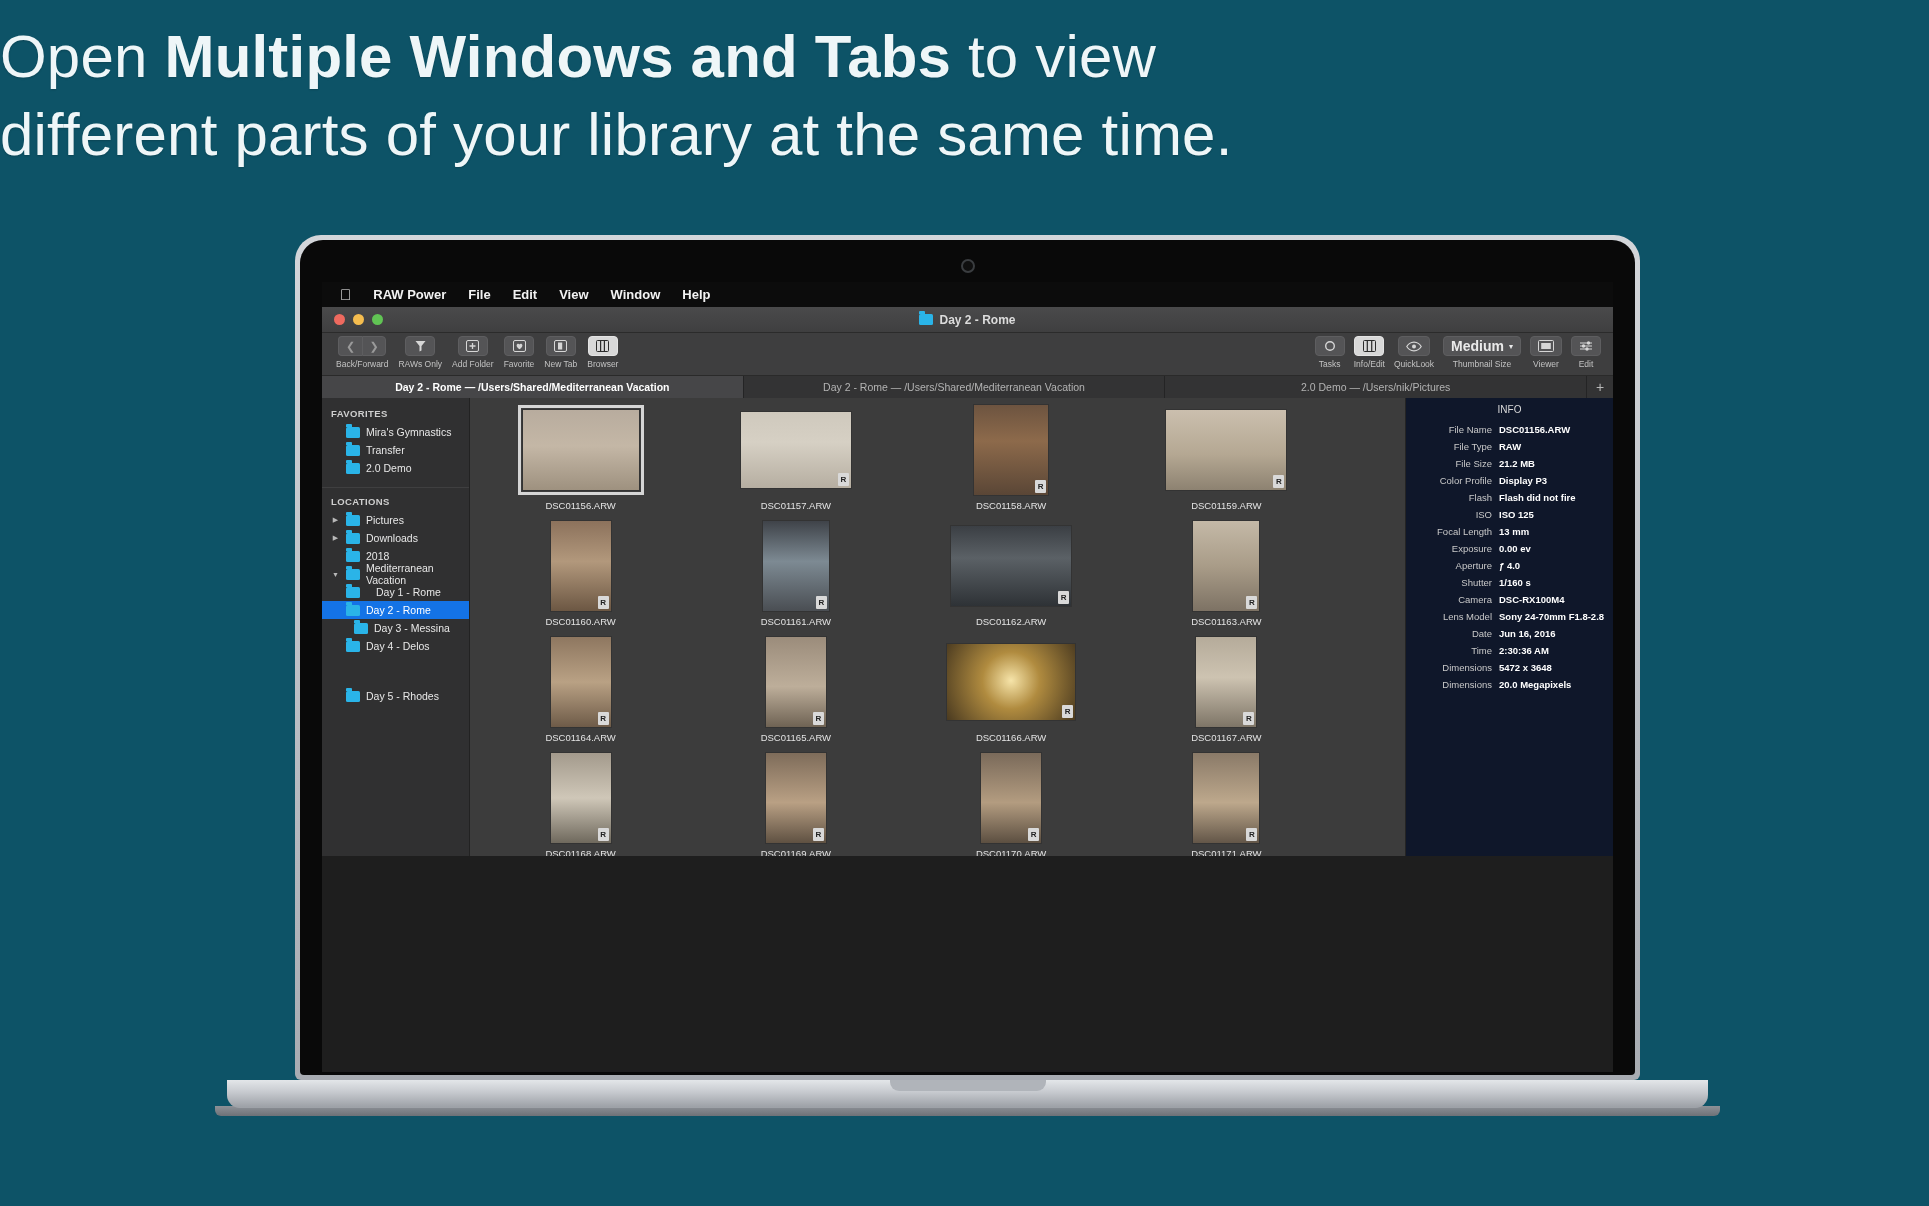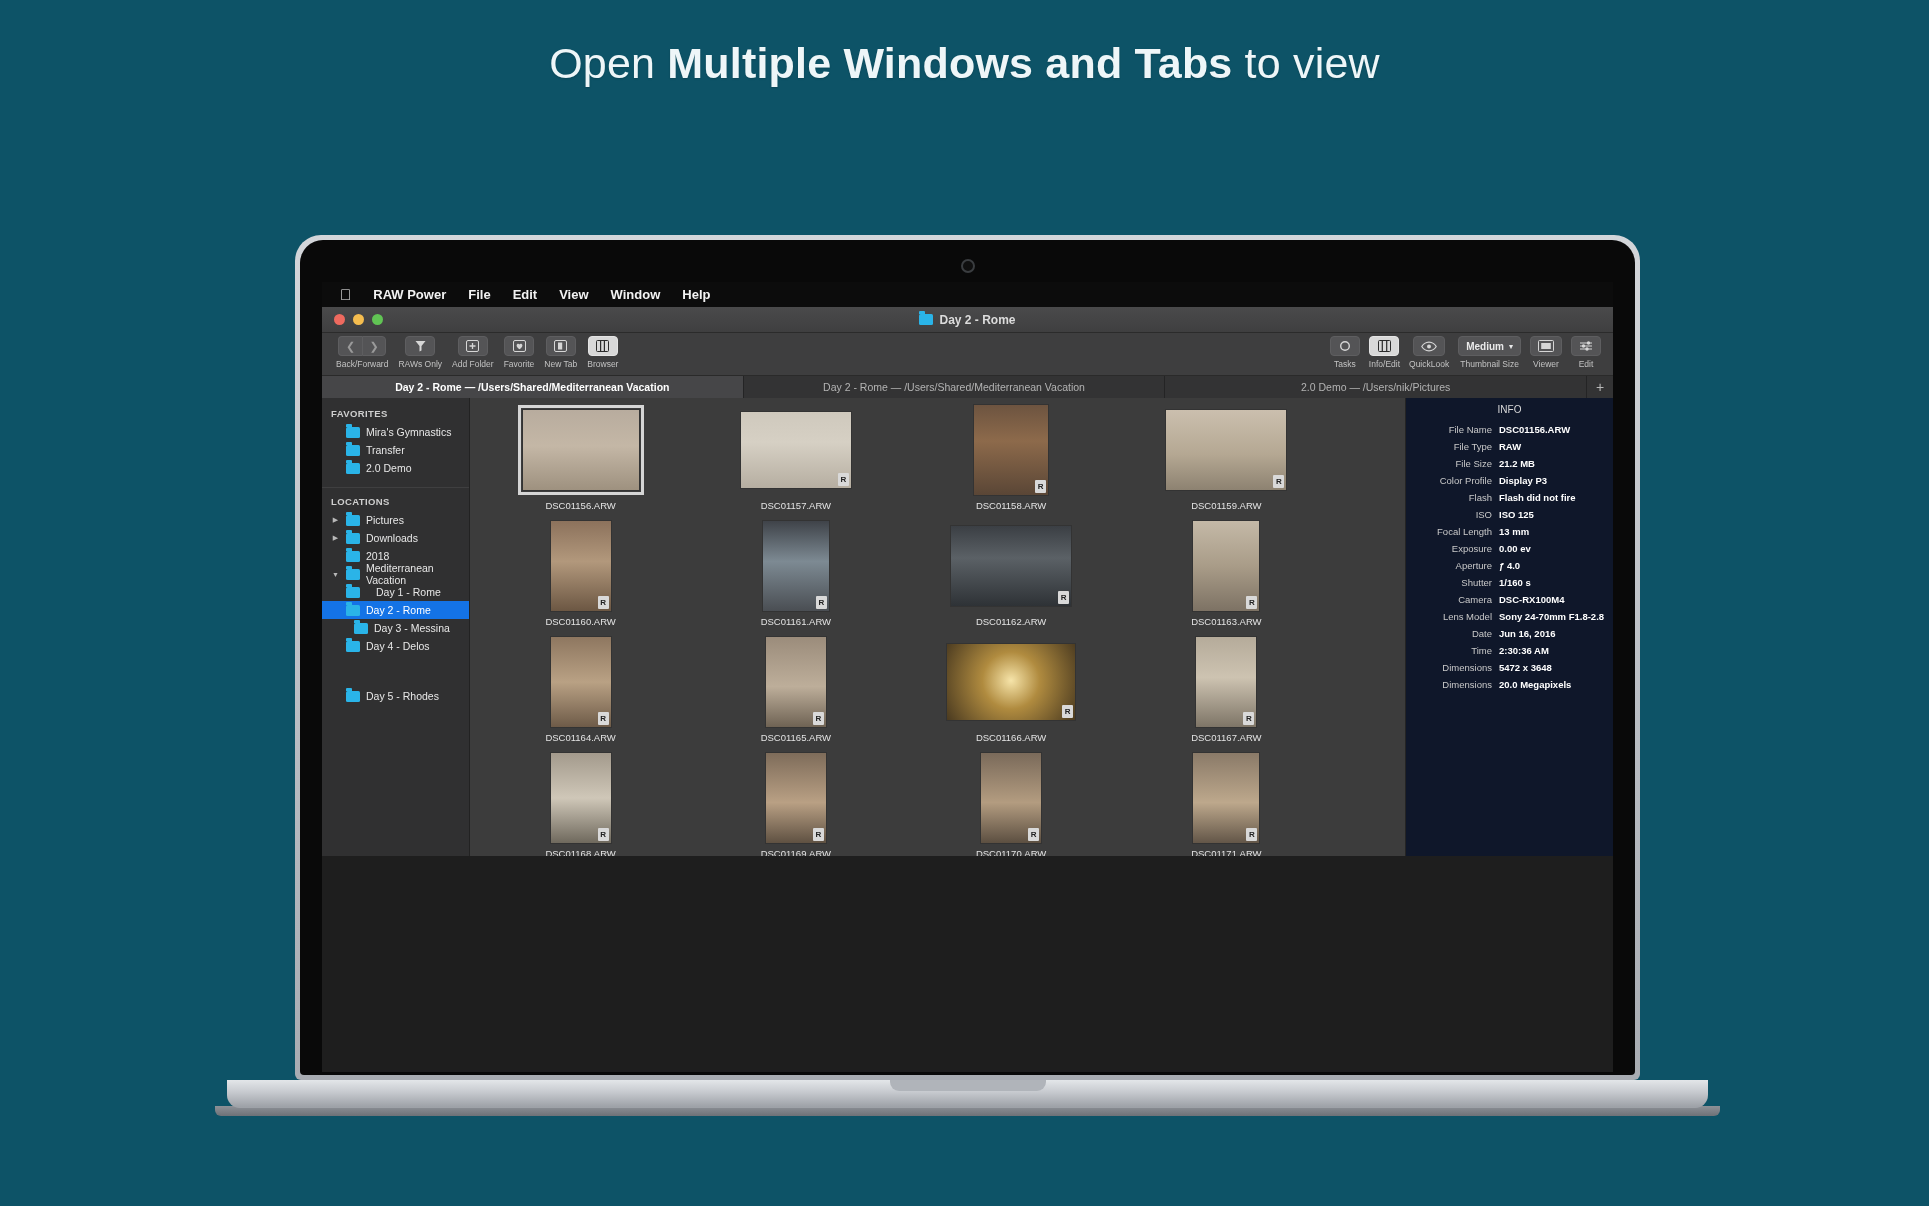--- a/index.html
+++ b/index.html
@@ -5,23 +5,23 @@
   * { box-sizing: border-box; margin: 0; padding: 0; }
   html, body {
     width: 1929px; height: 1206px;
     background: #0d5367;
     font-family: "Liberation Sans", sans-serif;
     overflow: hidden;
   }
 
   
   .headline {
-    position: absolute; top: 24px; left: 0; width: 1929px;
-    text-align: center; color: #eef6f8;
-    font-size: 43px; line-height: 78px;
+    position: absolute; top: 18px; left: 0; width: 1929px;
+    color: #eef6f8;
+    font-size: 60px; line-height: 78px;
     letter-spacing: 0.2px;
     font-weight: 300;
     text-shadow: 0 1px 2px rgba(0,0,0,.18);
   }
   .headline .hl-bold { font-weight: 700; }
 
   
   .laptop {
     position: absolute; left: 295px; top: 235px;
     width: 1345px; height: 880px;
@@ -204,20 +204,21 @@
   
   .ph { width: 100%; height: 100%; }
 </style>
 </head>
 <body>
 
 <div class="headline">
   <div>
     <span>Open </span><span class="hl-bold">Multiple Windows and Tabs</span><span> to view</span>
   </div>
+  <div>different parts of your library at the same time.</div>
 </div>
 
 <div class="laptop">
   <div class="base-shadow"></div>
   <div class="base"></div>
 
   <div class="lid">
     <div class="bezel">
       <div class="camera"></div>
 
@@ -334,21 +335,21 @@
                   <svg class="ico-svg" width="16" height="11" viewBox="0 0 16 11">
                       <path d="M8 1.2C4.4 1.2 1.6 4 .8 5.5c.8 1.5 3.6 4.3 7.2 4.3s6.4-2.8 7.2-4.3C14.4 4 11.6 1.2 8 1.2z" fill="none" stroke="#d6d6d6" stroke-width="1.2"></path>
                       <circle cx="8" cy="5.5" r="2" fill="#d6d6d6"></circle>
                     </svg>
                 </div>
                 <span class="tblabel">QuickLook</span>
               </div>
 
               <div class="tbitem">
                 <div class="tbbtn" style="min-width:62px;gap:5px;">
-                  <span style="font-size:10px;color:#eaeaea;font-weight:600;">Medium</span>
+                  <span style="font-size:14px;color:#eaeaea;font-weight:600;">Medium</span>
                   <span style="font-size:8px;color:#eaeaea;">▾</span>
                 </div>
                 <span class="tblabel">Thumbnail Size</span>
               </div>
 
               <div class="tbitem">
                 <div class="tbbtn">
                   <svg class="ico-svg" width="16" height="12" viewBox="0 0 16 12">
                       <rect x="0.5" y="0.5" width="15" height="11" rx="1" fill="none" stroke="#d6d6d6"></rect>
                       <rect x="3.2" y="3" width="9.6" height="6" fill="#d6d6d6"></rect>

